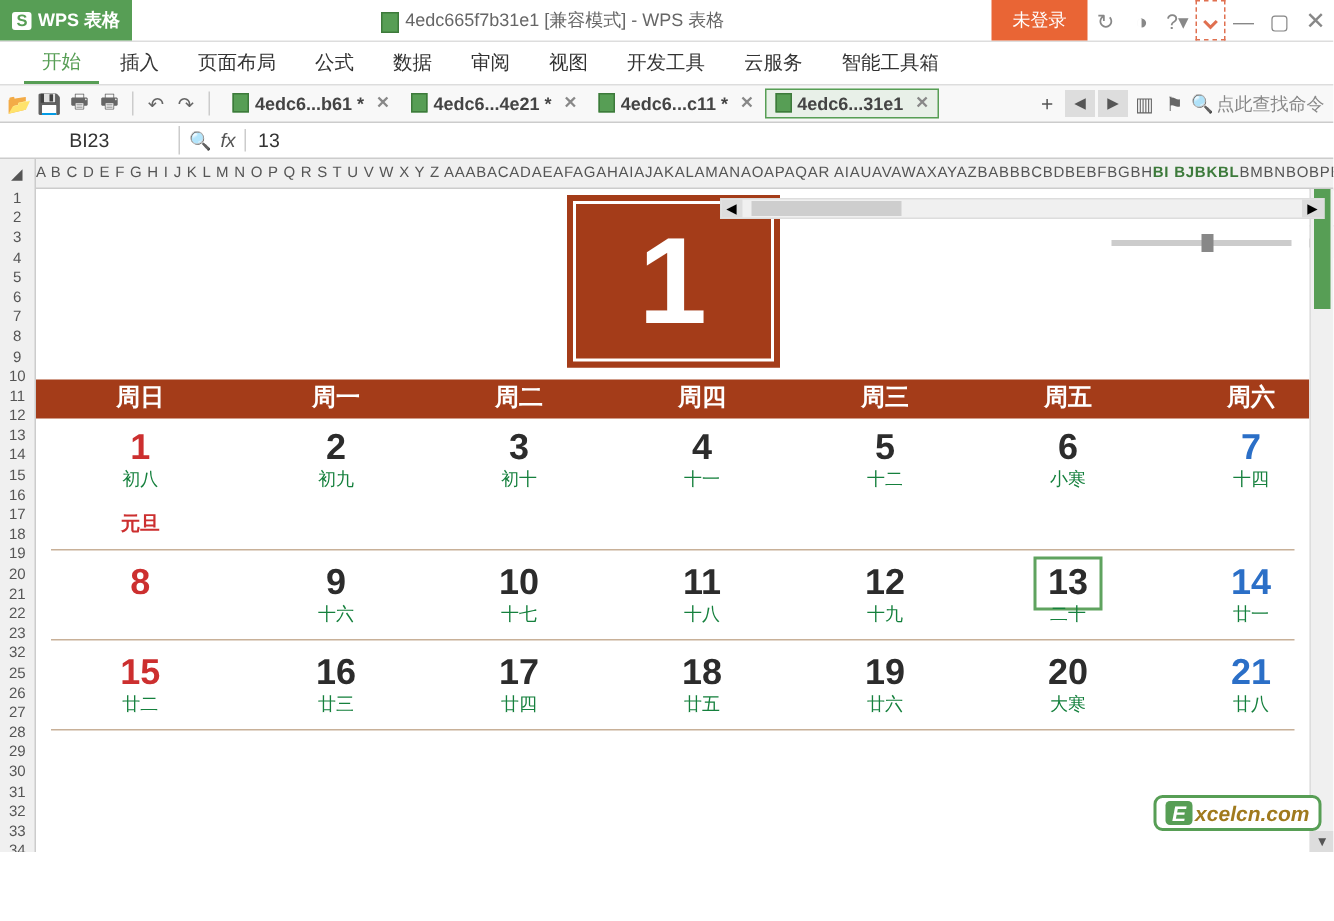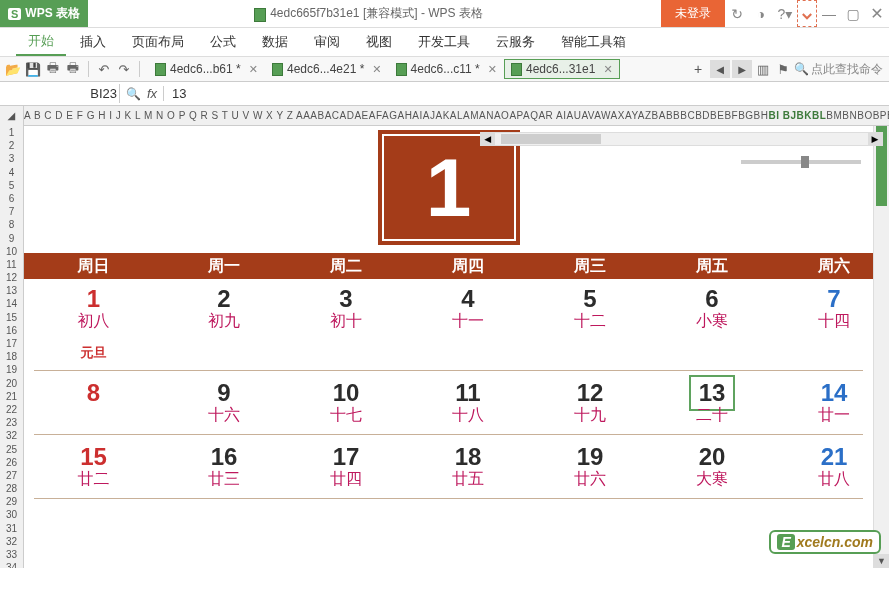--- a/index.html
+++ b/index.html
@@ -21,32 +21,32 @@
     
     .menubar { height: 28px; display: flex; align-items: center; gap: 2px; padding-left: 16px; background: #fff; }
     .menu-tab { padding: 4px 12px; color: #333; font-size: 13px; }
     .menu-tab.active { color: #579e55; border-bottom: 2px solid #579e55; }
     
     
     .filetabs { height: 26px; display: flex; align-items: center; background: #f8f8f8; border-top: 1px solid #ddd; border-bottom: 1px solid #ccc; }
     .ft-group-icons { display: flex; align-items: center; padding: 0 4px; gap: 2px;}
     .ft-ico { width: 18px; height: 18px; display: flex; align-items: center; justify-content: center; color: #666; font-size: 13px;}
     .ft-sep { width: 1px; height: 16px; background: #ccc; margin: 0 4px;}
-    .file-tab { display: flex; align-items: flex-end; padding: 2px 6px; gap: 4px; border: 1px solid transparent; color: #444; font-size: 12px;}
+    .file-tab { display: flex; align-items: flex-start; padding: 2px 6px; gap: 4px; border: 1px solid transparent; color: #444; font-size: 12px; font-weight: bold;}
     .file-tab.active { background: #e8f0e8; border: 1px solid #579e55; }
     .file-tab-close { margin-left: 4px; color: #888; font-size: 11px;}
     .ft-doc-icon { width: 11px; height: 13px; background: #579e55; display: inline-block; border: 1px solid #3d7a3b;}
     .ft-right { margin-left: auto; display: flex; align-items: center; gap: 2px; padding-right: 6px;}
     .ft-nav { width: 20px; height: 18px; background: #ddd; display: flex; align-items: center; justify-content: center; font-size: 10px; color: #555;}
     .ft-plus { width: 20px; height: 18px; display: flex; align-items: center; justify-content: center; font-size: 14px; color: #555;}
     .ft-search { display: flex; align-items: center; color: #888; gap: 2px;}
     
     
     .formulabar { height: 24px; display: flex; align-items: center; border-bottom: 1px solid #ccc; background: #fff; }
-    .cell-ref { width: 120px; text-align: right; border-right: 1px solid #ccc; font-size: 13px; color: #333; padding: 2px;}
+    .cell-ref { width: 120px; text-align: center; border-right: 1px solid #ccc; font-size: 13px; color: #333; padding: 2px;}
     .fb-mid { display: flex; align-items: center; padding: 0 6px; gap: 6px; border-right: 1px solid #ccc;}
     .fb-icon { color: #888; font-size: 12px;}
     .fb-fx { font-style: italic; font-size: 13px; color: #555;}
     .fb-input { flex: 1; padding: 2px 8px; font-size: 13px; color: #333;}
     
     
     .colheader { height: 20px; display: flex; align-items: center; background: #f0f0f0; border-bottom: 1px solid #ccc; font-size: 10px; color: #555; padding-left: 24px; overflow: hidden; white-space: nowrap; letter-spacing: 0.5px;}
     .colheader .cell-corner { position: absolute; left: 0; width: 24px; height: 20px; border-right: 1px solid #ccc; background: #f0f0f0; display: flex; align-items: center; justify-content: center;}
     .colheader .highlight { color: #3d7a3b; font-weight: bold;}
     
@@ -68,21 +68,21 @@
     .week-row .w-sun { flex: 0 0 139px;}
     .week-row .w-day { flex: 0 0 122px;}
     
     .cal-table { margin-top: 2px;}
     .cal-row { display: flex; }
     .cal-cell { flex: 0 0 122px; text-align: center; padding: 4px 0;}
     .cal-cell:first-child { flex: 0 0 139px;}
     .cal-num { font-size: 24px; font-weight: bold; color: #2c2c2c; font-family: Arial;}
     .cal-num.sun { color: #cc2f2f;}
     .cal-num.sat { color: #2b6fc7;}
-    .cal-sub { font-size: 16px; color: #be185d; margin-top: -2px; font-family: Liberation Serif, serif;}
+    .cal-sub { font-size: 12px; color: #15803d; margin-top: -2px; font-family: Liberation Serif, serif;}
     .cal-holiday { color: #cc2f2f; font-size: 13px; font-weight: bold; margin-top: 12px;}
     .cal-divider { height: 1px; background: #c8b098; margin: 4px 10px;}
     .cal-cell.selected .cal-num { outline: 2px solid #5fa35f; outline-offset: 2px; padding: 0 6px; display: inline-block;}
     
     
     .vscroll { width: 16px; background: #f0f0f0; border-left: 1px solid #ddd; position: relative;}
     .vscroll-thumb { position: absolute; top: 0; left: 2px; right: 2px; height: 80px; background: #579e55;}
     .vscroll-btn { position: absolute; left: 0; right: 0; height: 14px; background: #ddd; display: flex; align-items: center; justify-content: center; font-size: 9px; color: #555;}
     .vscroll-btn.down { bottom: 0;}
     

